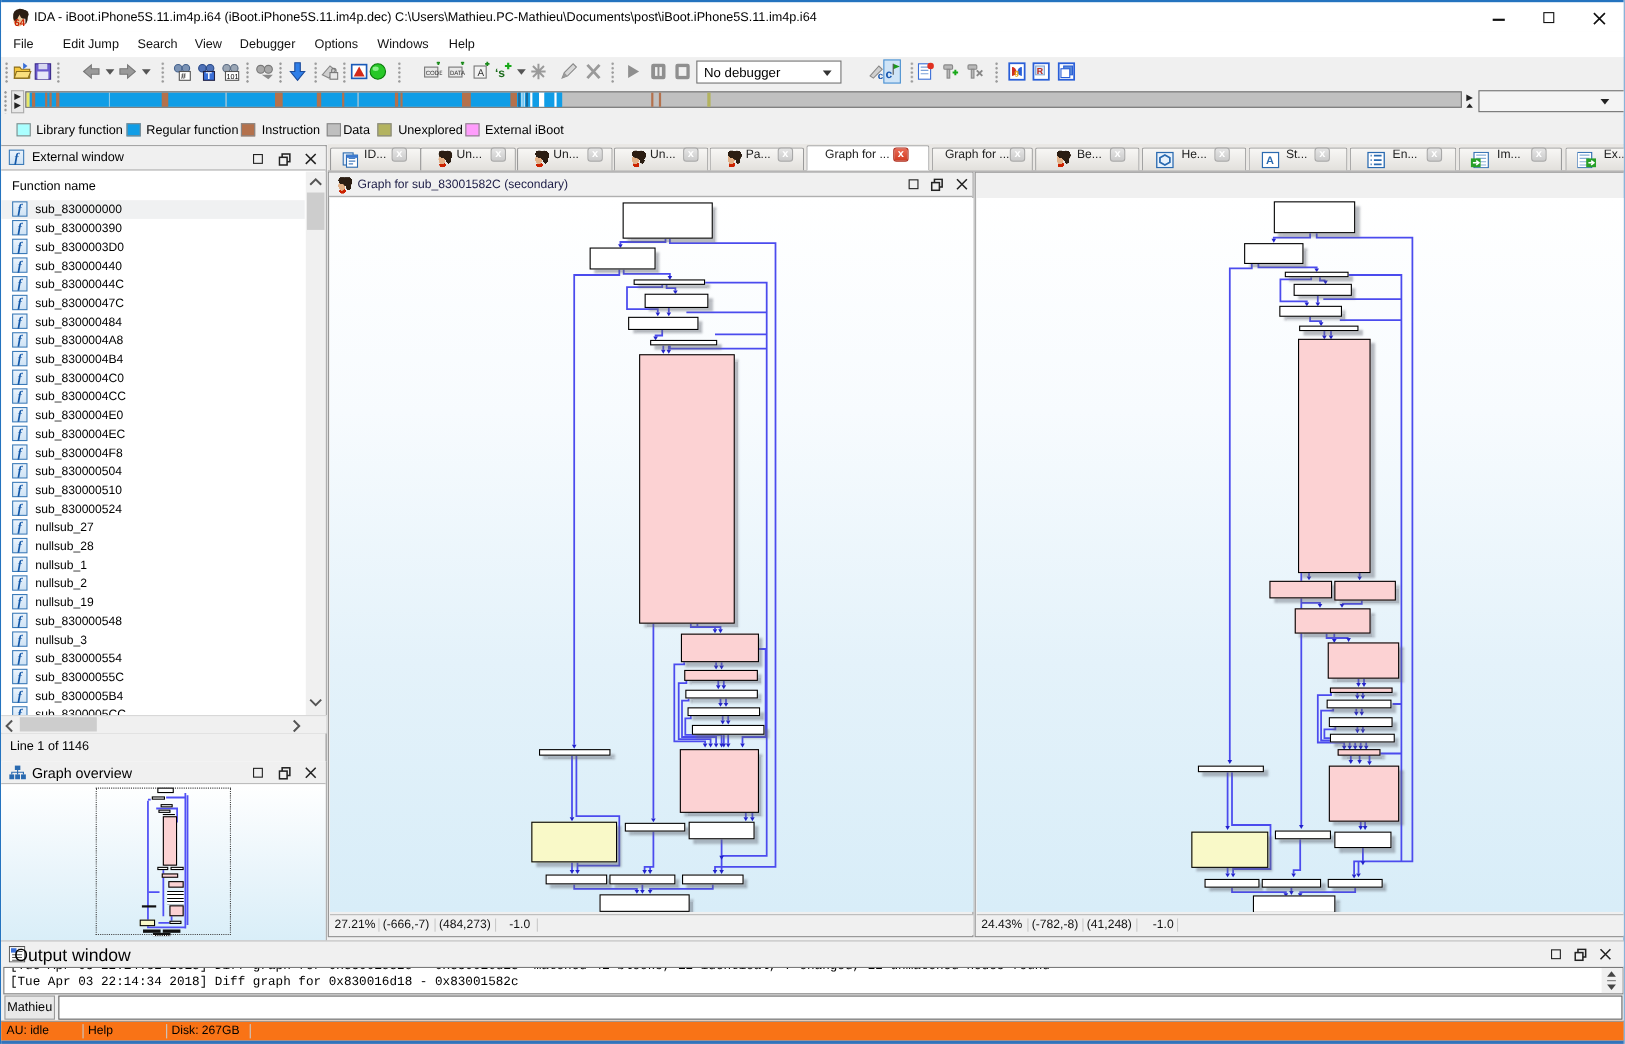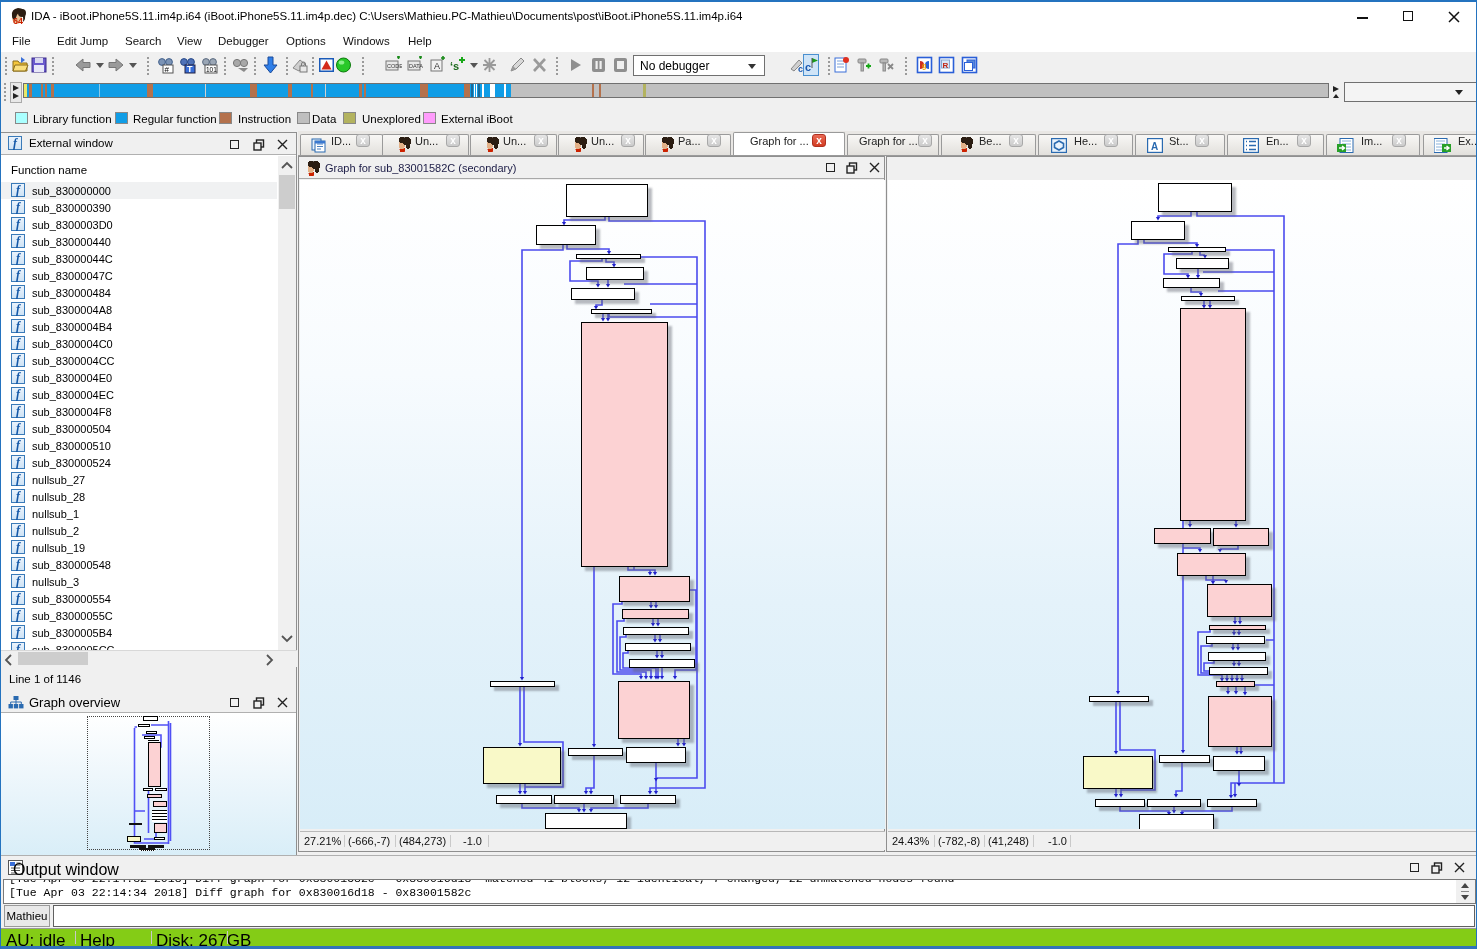--- a/index.html
+++ b/index.html
@@ -44,21 +44,21 @@
 #gohead{position:absolute;left:0;top:0;right:0;height:21px;background:#f0f0f0;border-bottom:1px solid #b0b0b0}
 #gomap{position:absolute;left:0;top:21px;right:0;bottom:0;background:linear-gradient(180deg,#ffffff,#eaf5fb 55%,#d9eef8)}
 .mm{position:absolute;border:1px solid #000;background:#fff}
 .mm.pk{background:#fcd2d3}
 .mm.yl{background:#f9f9c8}
 #outwin{left:0;top:855px;width:1477px;height:73px;background:#f0f0f0;border-top:1px solid #b0b0b0}
 #outhead{position:absolute;left:0;top:0;width:1477px;height:22px;background:#f0f0f0}
 #outtext{position:absolute;left:2px;top:23px;width:1473px;height:25px;background:#fff;border:1px solid #7a7a7a;overflow:hidden;font-family:"Liberation Mono",monospace;font-size:11.5px;color:#000}
 #pybtn{position:absolute;left:3px;top:49px;width:46px;height:22px;background:#e9e9e9;border:1px solid #9a9a9a;font-size:11.5px;text-align:center;line-height:20px;color:#000}
 #pyin{position:absolute;left:52px;top:49px;width:1422px;height:22px;background:#fff;border:1px solid #606060}
-#sbar{left:0;top:928px;width:1477px;height:18px;background:#84cc16;border-top:1px solid #9a9a9a;font-size:17px;color:#000}
+#sbar{left:0;top:928px;width:1477px;height:18px;background:#f97316;border-top:1px solid #9a9a9a;font-size:11px;color:#000}
 .ssep{position:absolute;top:2px;bottom:2px;width:1px;background:#c9c9c9}
 #bluestrip{left:0;top:946px;width:1477px;height:3px;background:#3273bb}
 .ic{position:absolute;top:4px;width:17px;height:18px}
 .lady{position:absolute;width:16px;height:15px;background:
  radial-gradient(4.5px 4.5px at 68% 28%,#2b1d12 96%,transparent),
  radial-gradient(3.5px 3.5px at 38% 20%,#2b1d12 96%,transparent),
  radial-gradient(2.2px 2.8px at 74% 60%,#2b1d12 96%,transparent),
  radial-gradient(3.2px 4.6px at 36% 52%,#e2b188 96%,transparent),
  radial-gradient(3px 2.4px at 40% 86%,#cc2200 96%,transparent)}
 .tri-d{width:0;height:0;border-left:4px solid transparent;border-right:4px solid transparent;border-top:5px solid #555}

